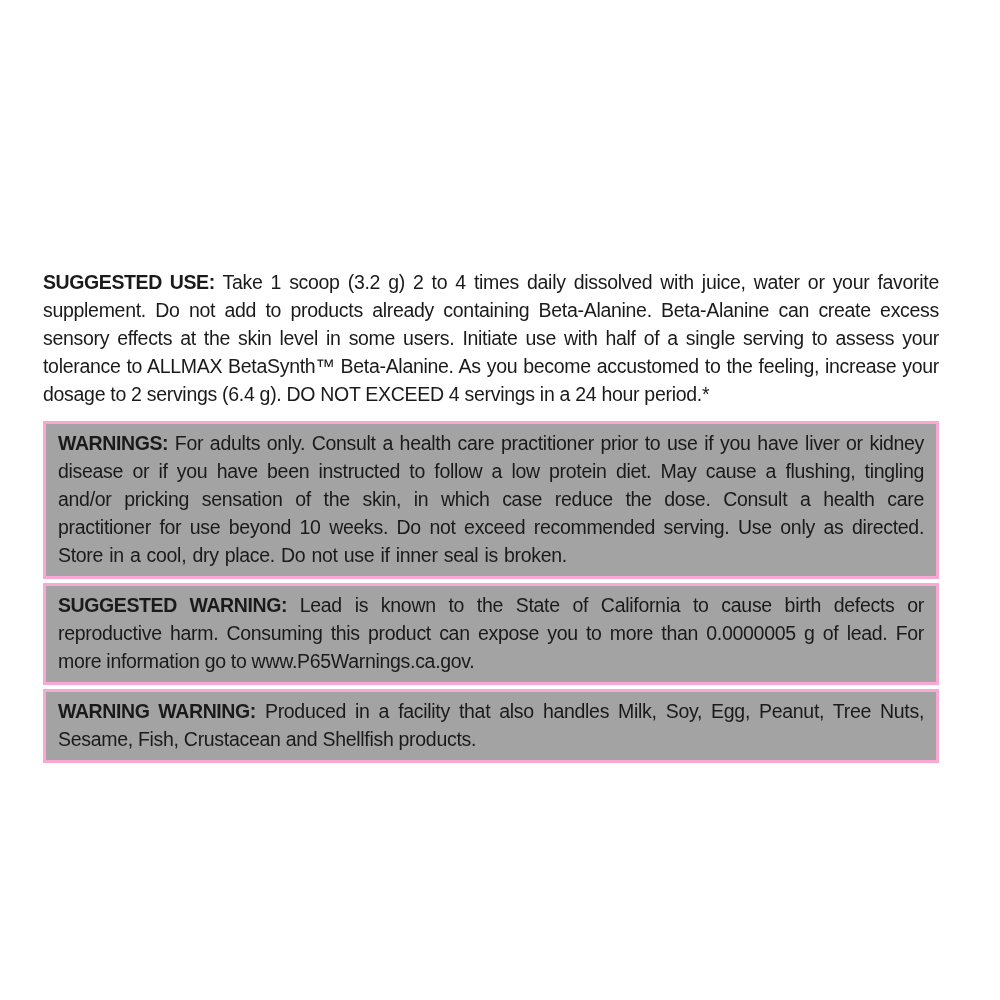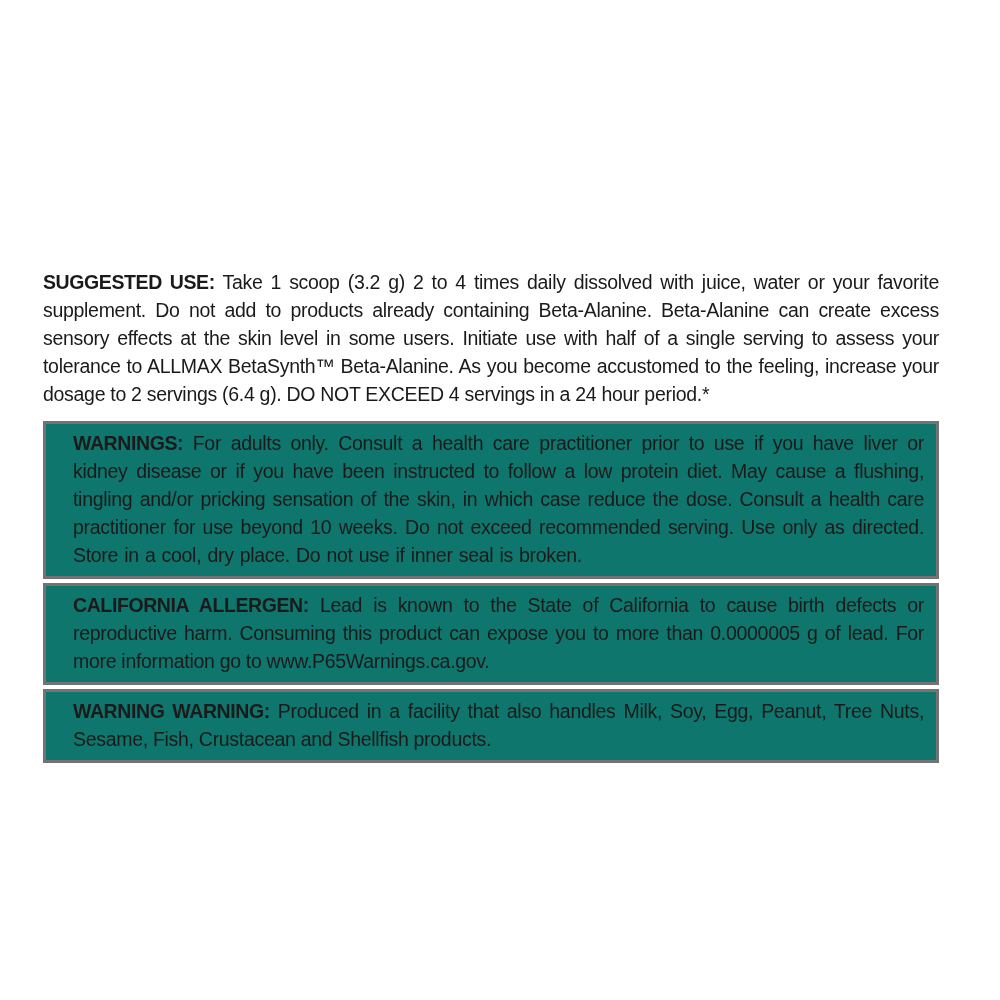--- a/index.html
+++ b/index.html
@@ -34,23 +34,23 @@
   }
   .heading {
     font-weight: bold;
     letter-spacing: -0.4px;
   }
   .suggested-use {
     margin-bottom: 13px;
   }
   .box {
     box-sizing: border-box;
-    border: 3px solid #737373;
-    padding: 5px 12px 7px 27px;
-    background: #0f766e;
+    border: 3px solid #f9a8d4;
+    padding: 5px 12px 7px 12px;
+    background: #a3a3a3;
   }
   .box + .box {
     margin-top: 4px;
   }
   .warnings-box .para {
     word-spacing: 1px;
   }
 </style>
 </head>
 <body>
@@ -60,21 +60,21 @@
 
     <section class="suggested-use">
       <p class="para"><span class="heading">SUGGESTED USE:</span> <span>Take 1 scoop (3.2 g) 2 to 4 times daily dissolved with juice, water or your favorite supplement. Do not add to products already containing Beta-Alanine. Beta-Alanine can create excess sensory effects at the skin level in some users. Initiate use with half of a single serving to assess your tolerance to ALLMAX BetaSynth™ Beta-Alanine. As you become accustomed to the feeling, increase your dosage to 2 servings (6.4 g). DO NOT EXCEED 4 servings in a 24 hour period.*</span></p>
     </section>
 
     <section class="box warnings-box">
       <p class="para"><span class="heading">WARNINGS:</span> <span>For adults only. Consult a health care practitioner prior to use if you have liver or kidney disease or if you have been instructed to follow a low protein diet. May cause a flushing, tingling and/or pricking sensation of the skin, in which case reduce the dose. Consult a health care practitioner for use beyond 10 weeks. Do not exceed recommended serving. Use only as directed. Store in a cool, dry place. Do not use if inner seal is broken.</span></p>
     </section>
 
     <section class="box california-box">
-      <p class="para"><span class="heading">CALIFORNIA ALLERGEN:</span> <span>Lead is known to the State of California to cause birth defects or reproductive harm. Consuming this product can expose you to more than 0.0000005 g of lead. For more information go to www.P65Warnings.ca.gov.</span></p>
+      <p class="para"><span class="heading">SUGGESTED WARNING:</span> <span>Lead is known to the State of California to cause birth defects or reproductive harm. Consuming this product can expose you to more than 0.0000005 g of lead. For more information go to www.P65Warnings.ca.gov.</span></p>
     </section>
 
     <section class="box allergen-box">
       <p class="para"><span class="heading">WARNING WARNING:</span> <span>Produced in a facility that also handles Milk, Soy, Egg, Peanut, Tree Nuts, Sesame, Fish, Crustacean and Shellfish products.</span></p>
     </section>
 
   </div>
 </div>
 
 </body></html>

